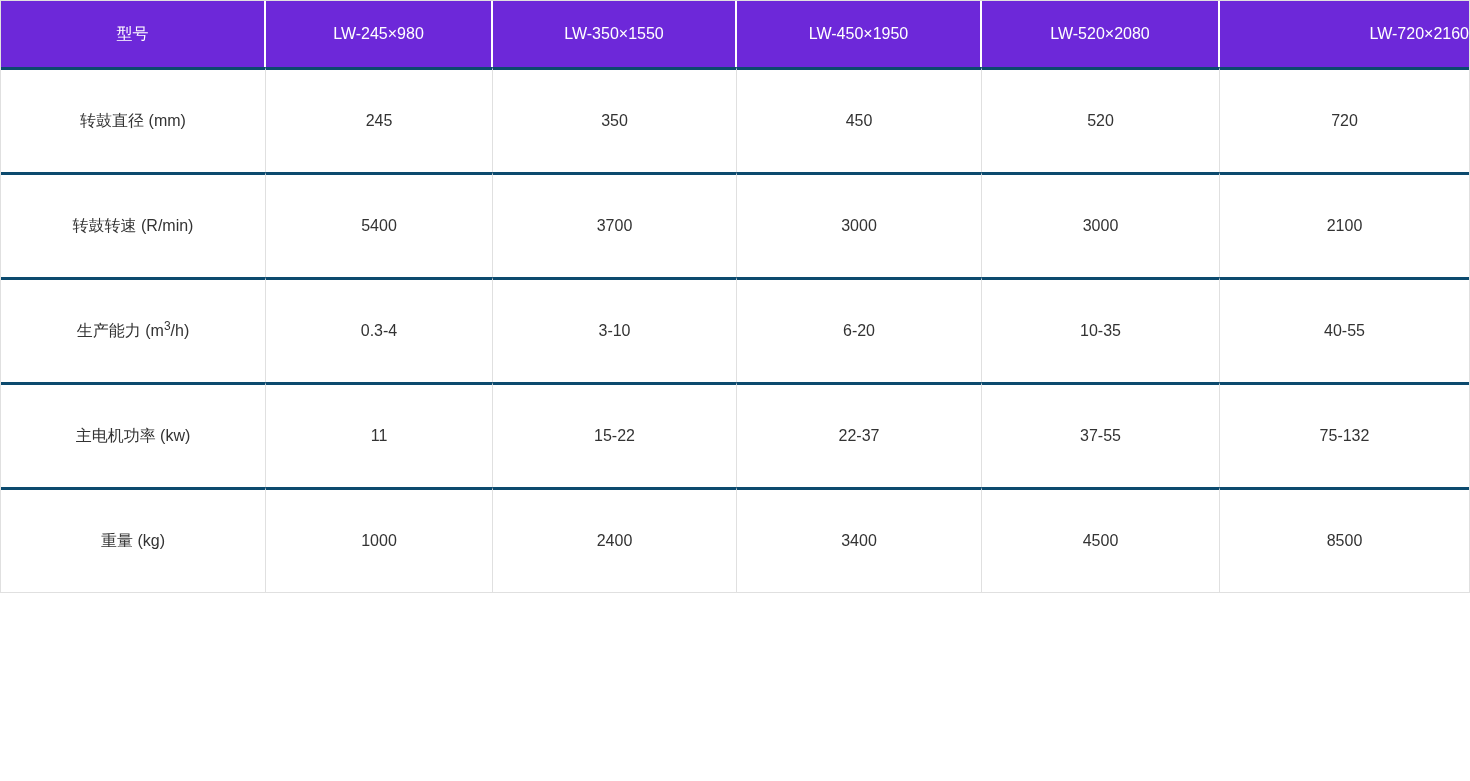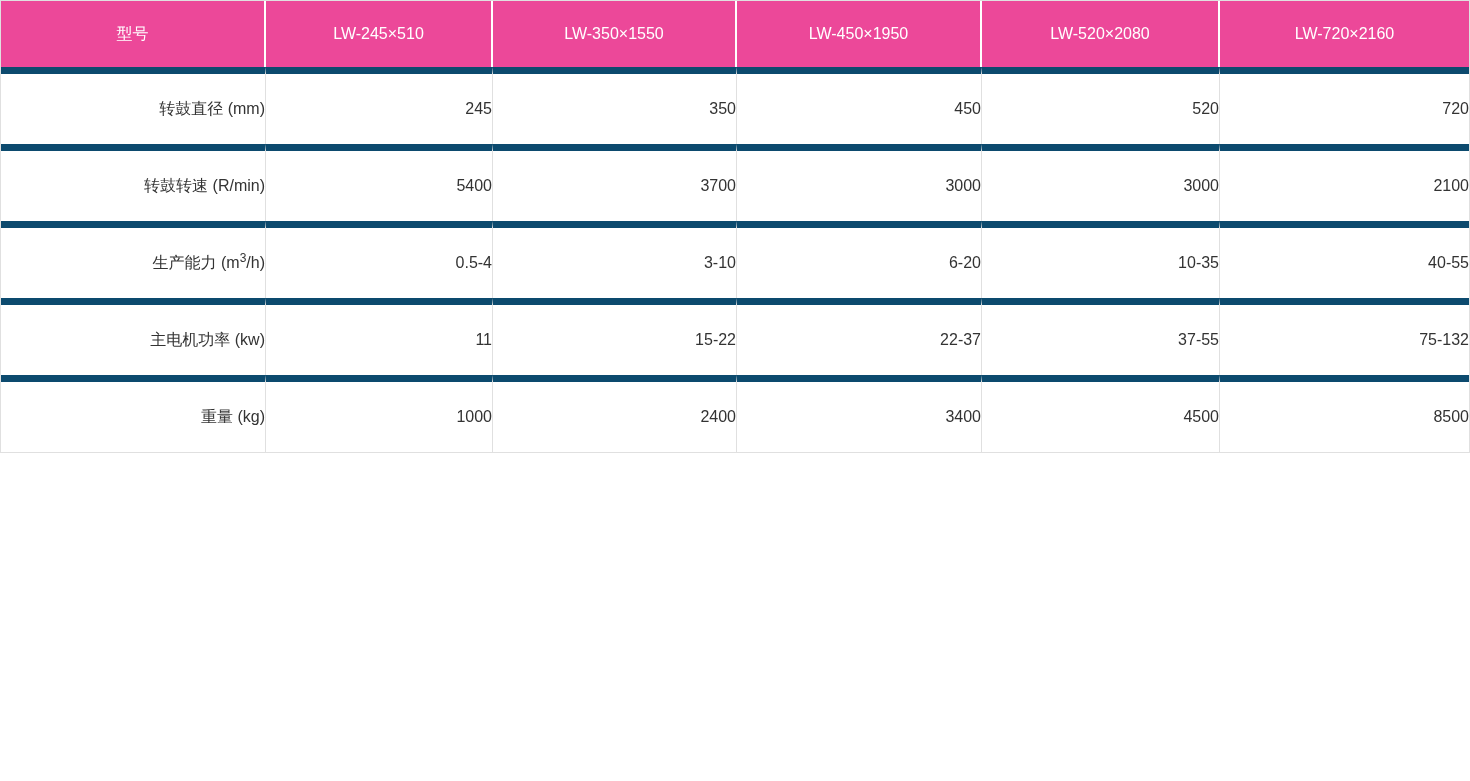--- a/index.html
+++ b/index.html
@@ -18,38 +18,38 @@
     color: #333333;
     font-size: 16px;
   }
   col.c0 { width: 265px; }
   col.c1 { width: 227px; }
   col.c2 { width: 244px; }
   col.c3 { width: 245px; }
   col.c4 { width: 238px; }
   col.c5 { width: 249px; }
   .spec-table th {
-    background: #ec4899;
+    background: #6d28d9;
     color: #ffffff;
     font-weight: normal;
     height: 66px;
     text-align: center;
     vertical-align: middle;
     border-right: 2px solid #ffffff;
     padding: 0;
   }
-  .spec-table th:last-child { border-right: none; }
+  .spec-table th:last-child { border-right: none; text-align: right; }
   .spec-table td {
     height: 70px;
-    text-align: right;
+    text-align: center;
     vertical-align: middle;
     background: #ffffff;
-    border-top: 7px solid #0c4a6e;
+    border-top: 3px solid #0c4a6e;
     border-right: 1px solid #e0e0e0;
-    padding: 0;
+    padding: 16px;
   }
   .spec-table td:last-child { border-right: none; }
   .spec-table sup {
     font-size: 12px;
     line-height: 0;
   }
 </style>
 </head>
 <body>
 
@@ -58,21 +58,21 @@
     <col class="c0">
       <col class="c1">
       <col class="c2">
       <col class="c3">
       <col class="c4">
       <col class="c5">
   </colgroup>
   <thead>
     <tr>
       <th>型号</th>
-      <th>LW-245×510</th>
+      <th>LW-245×980</th>
       <th>LW-350×1550</th>
       <th>LW-450×1950</th>
       <th>LW-520×2080</th>
       <th>LW-720×2160</th>
     </tr>
   </thead>
   <tbody>
     <tr>
       <td>转鼓直径 (mm)</td>
       <td>245</td>
@@ -84,21 +84,21 @@
     <tr>
       <td>转鼓转速 (R/min)</td>
       <td>5400</td>
       <td>3700</td>
       <td>3000</td>
       <td>3000</td>
       <td>2100</td>
     </tr>
     <tr>
       <td>生产能力 (m<sup>3</sup>/h)</td>
-      <td>0.5-4</td>
+      <td>0.3-4</td>
       <td>3-10</td>
       <td>6-20</td>
       <td>10-35</td>
       <td>40-55</td>
     </tr>
     <tr>
       <td>主电机功率 (kw)</td>
       <td>11</td>
       <td>15-22</td>
       <td>22-37</td>

